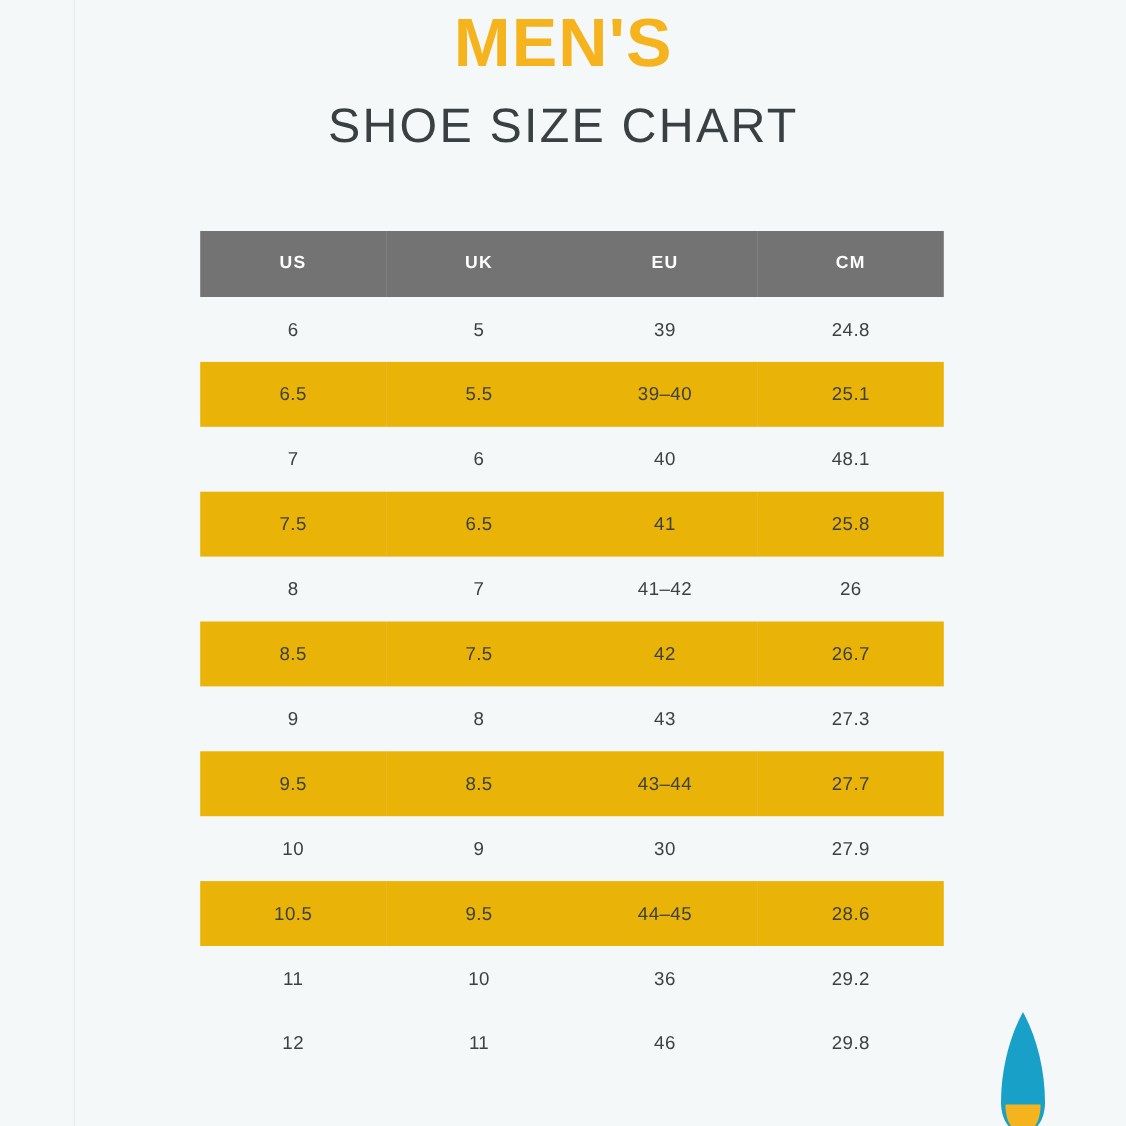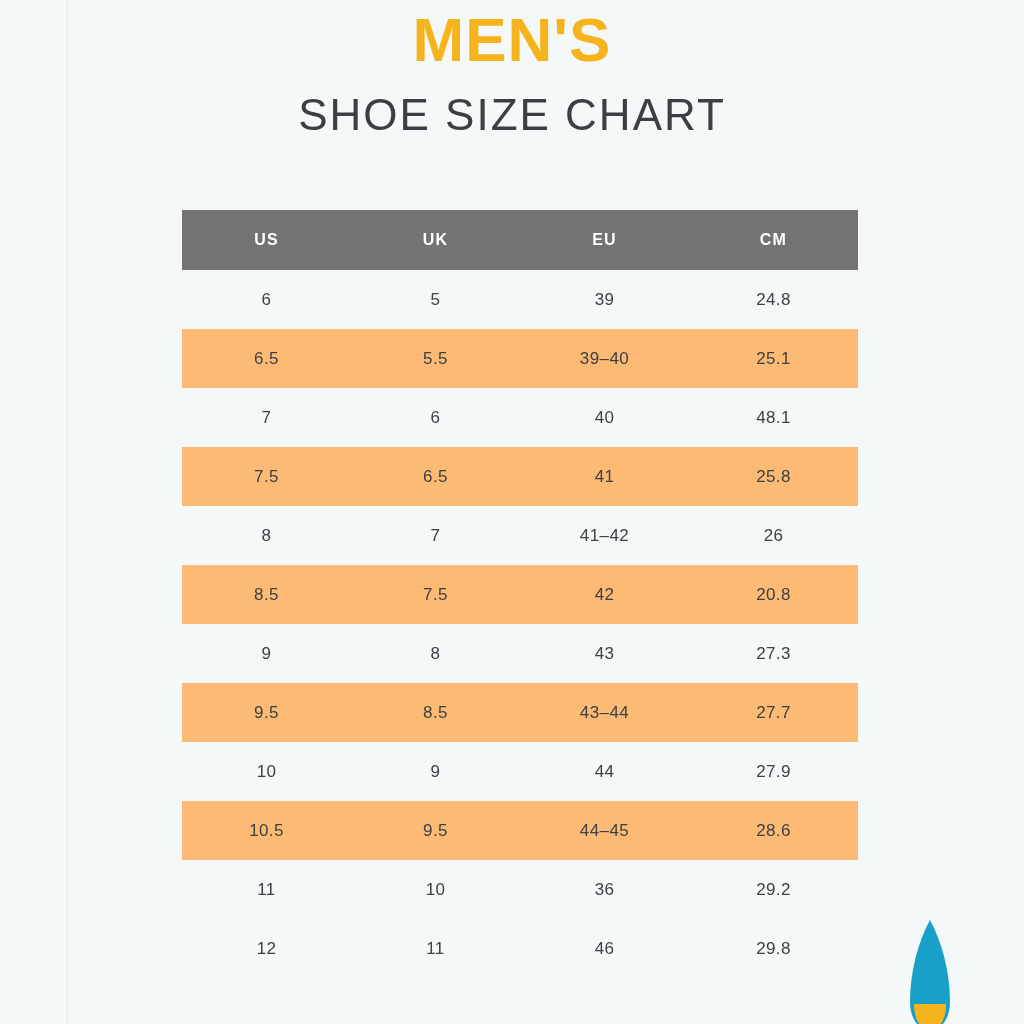--- a/index.html
+++ b/index.html
@@ -75,21 +75,21 @@
   }
   table.size-table tbody td {
     height: 57px;
     text-align: center;
     vertical-align: middle;
     font-size: 17px;
     color: #3c4143;
     letter-spacing: 0.4px;
   }
   table.size-table tbody tr.odd td {
-    background: #fdba74;
+    background: #eab308;
   }
   table.size-table tbody tr.even td {
     background: transparent;
   }
 
   
   .deco-board {
     position: absolute;
     right: 72px;
     bottom: -6px;
@@ -147,38 +147,38 @@
         <tr class="even">
           <td>8</td>
           <td>7</td>
           <td>41–42</td>
           <td>26</td>
         </tr>
         <tr class="odd">
           <td>8.5</td>
           <td>7.5</td>
           <td>42</td>
-          <td>20.8</td>
+          <td>26.7</td>
         </tr>
         <tr class="even">
           <td>9</td>
           <td>8</td>
           <td>43</td>
           <td>27.3</td>
         </tr>
         <tr class="odd">
           <td>9.5</td>
           <td>8.5</td>
           <td>43–44</td>
           <td>27.7</td>
         </tr>
         <tr class="even">
           <td>10</td>
           <td>9</td>
-          <td>44</td>
+          <td>30</td>
           <td>27.9</td>
         </tr>
         <tr class="odd">
           <td>10.5</td>
           <td>9.5</td>
           <td>44–45</td>
           <td>28.6</td>
         </tr>
         <tr class="even">
           <td>11</td>

